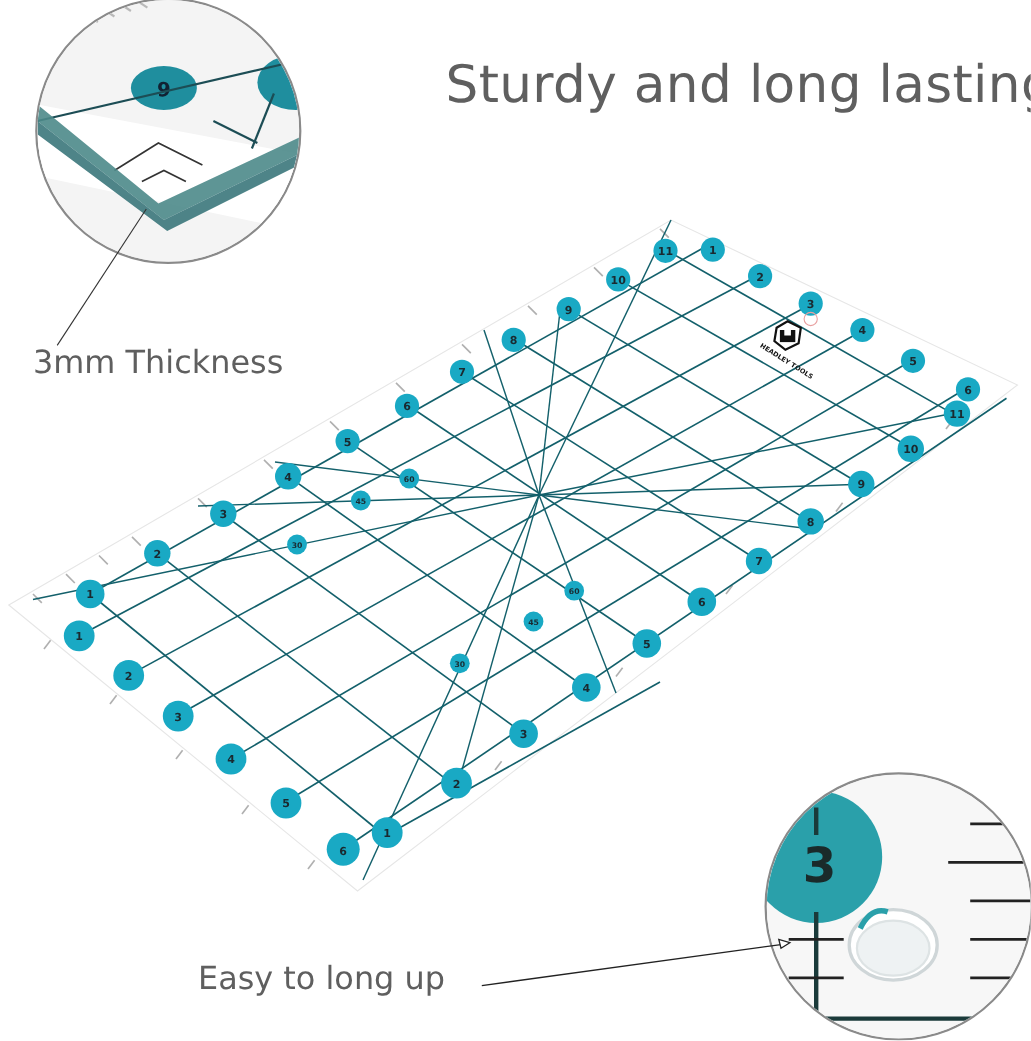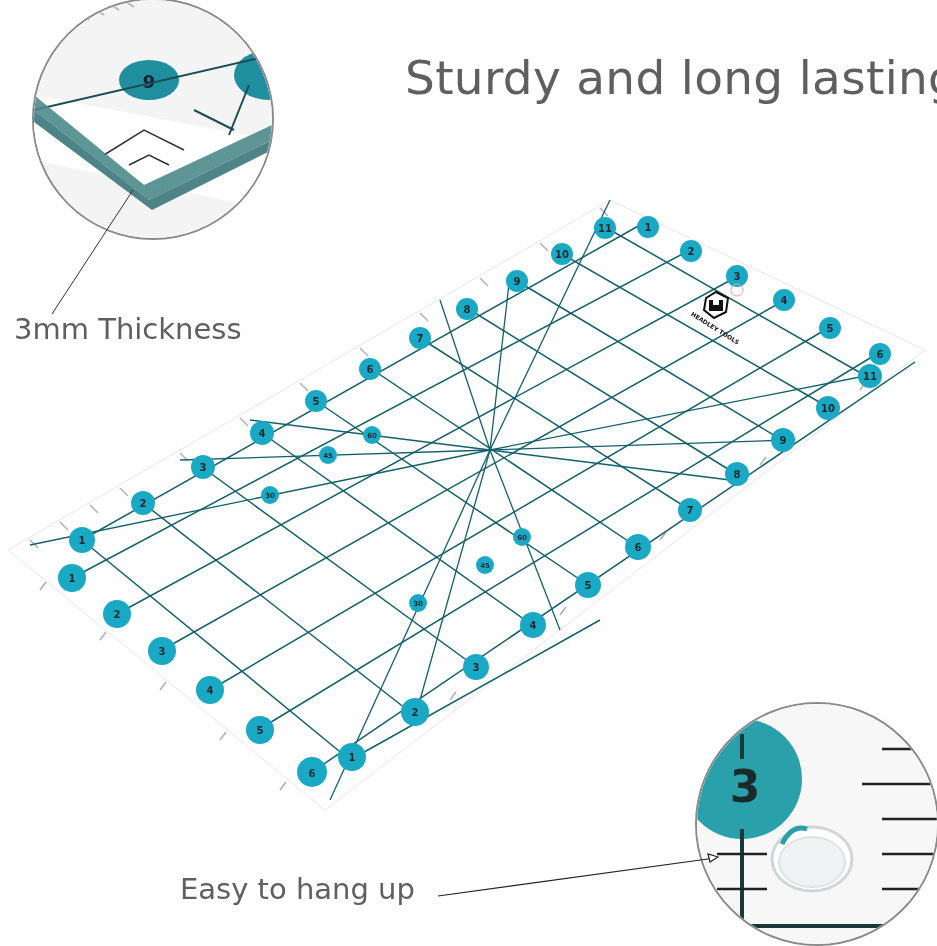--- a/index.html
+++ b/index.html
@@ -1,19 +1,19 @@
 <!DOCTYPE html>
 <html><head>
 <meta charset="utf-8">
 <style>
   html, body { margin: 0; padding: 0; background: #ffffff; }
   body { width: 937px; height: 946px; position: relative; overflow: hidden; font-family: "DejaVu Sans", sans-serif; }
   .headline { position: absolute; left: 405px; top: 50px; font-size: 47px; color: #5f5f5f; letter-spacing: 0.3px; white-space: nowrap; }
   .callout-label { position: absolute; font-size: 29px; color: #5f5f5f; white-space: nowrap; }
-  .lbl-thick { left: 14px; top: 312px; }
+  .lbl-thick { left: 30px; top: 312px; }
   .lbl-hang { left: 180px; top: 872px; }
   .circle { position: absolute; border-radius: 50%; border: 2px solid #8a8a8a; overflow: hidden; background: #f2f2f2; }
   .circle-top { left: 32px; top: -2px; width: 238px; height: 238px; }
   .circle-bottom { left: 695px; top: 702px; width: 240px; height: 240px; }
   svg { position: absolute; left: 0; top: 0; }
 </style>
 </head>
 <body>
 
 <div class="headline">Sturdy and long lasting</div>
@@ -227,13 +227,13 @@
   <g>
     <polygon points="706,298 716,292 728,298 726,312 714,318 704,310" fill="#fff" stroke="#111" stroke-width="2"></polygon>
     <rect x="709" y="300" width="14" height="11" fill="#111"></rect>
     <rect x="713" y="300" width="6" height="5" fill="#fff"></rect>
     <circle cx="737" cy="290" r="6" fill="none" stroke="#e8a0a0" stroke-width="1"></circle>
   </g>
   <text x="714" y="330" font-size="6" font-weight="bold" fill="#111" text-anchor="middle" transform="rotate(32 714 330)">HEADLEY TOOLS</text>
 </svg>
 
 <div class="callout-label lbl-thick">3mm Thickness</div>
-<div class="callout-label lbl-hang">Easy to hang up</div>
+<div class="callout-label lbl-hang">Easy to long up</div>
 
 </body></html>

